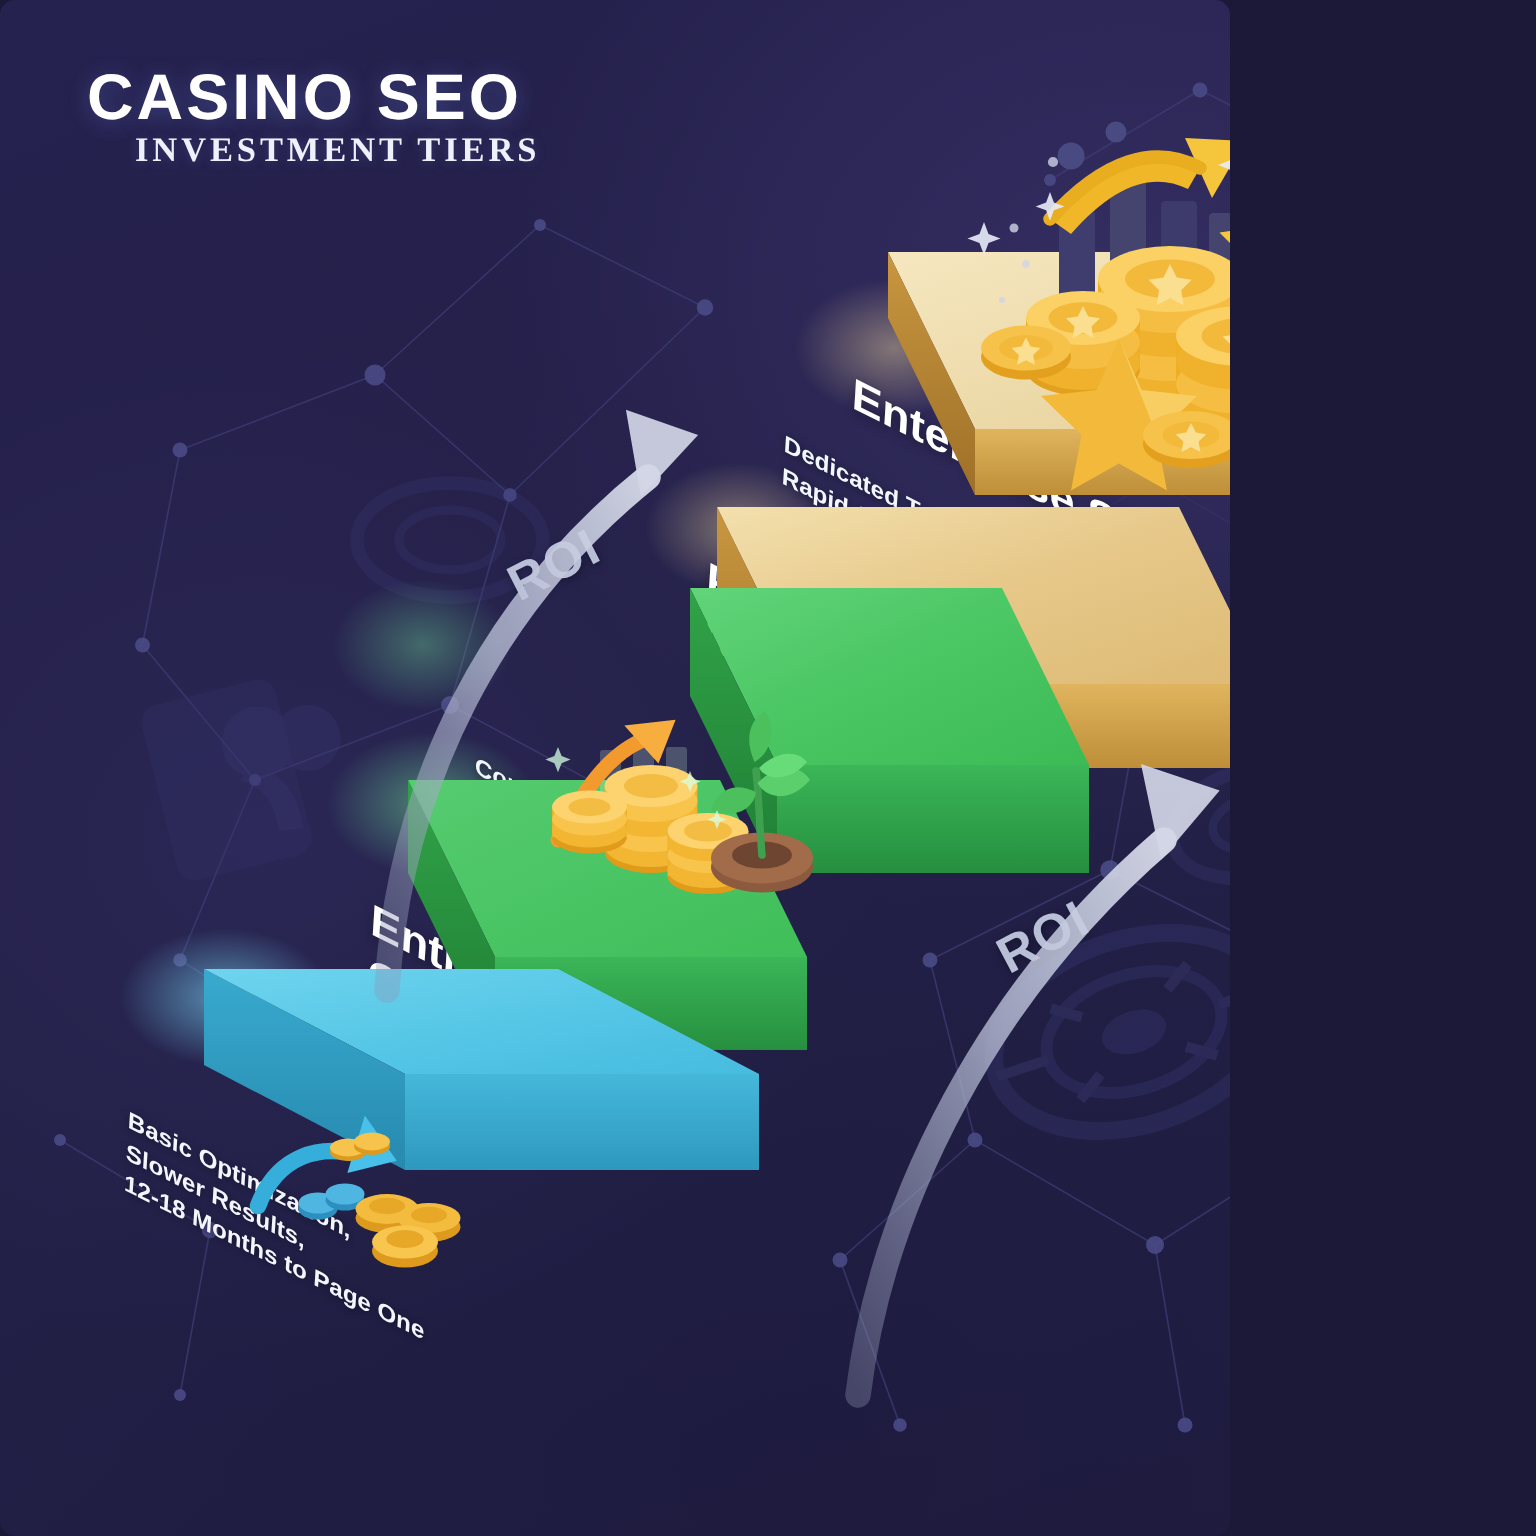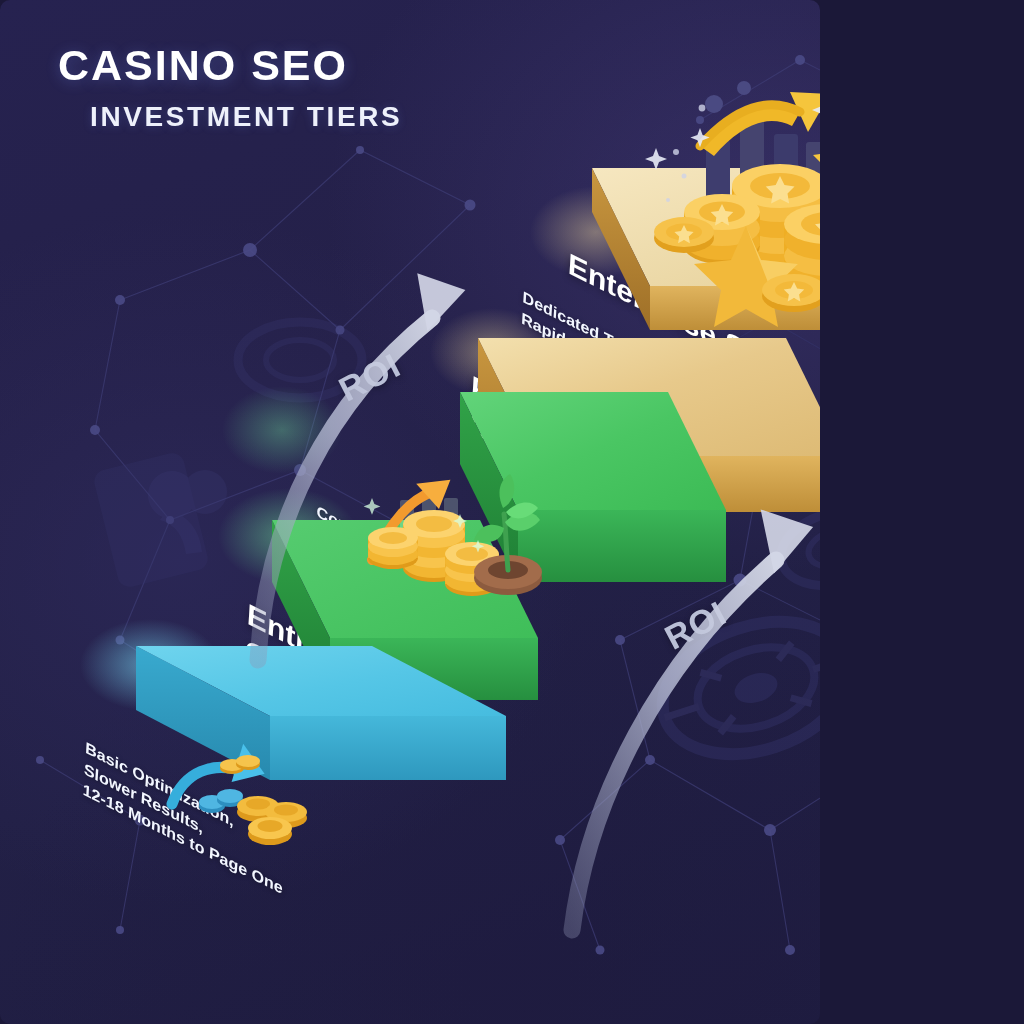--- a/index.html
+++ b/index.html
@@ -20,22 +20,22 @@
   .bg-svg{position:absolute;inset:0;width:1024px;height:1024px;}
 
   
   .title-wrap{position:absolute;left:58px;top:44px;}
   .main-title{
     color:#ffffff;font-size:43px;font-weight:bold;letter-spacing:2.0px;
     line-height:1.0;margin:0;
     text-shadow:0 2px 14px rgba(120,150,255,0.30);
   }
   .sub-title{
-    color:#eef1fb;font-size:28px;font-weight:bold;letter-spacing:2.6px;
-    margin:14px 0 0 32px;text-shadow:0 1px 8px rgba(110,140,240,0.25);
+    color:#eef1fb;font-size:23px;font-weight:bold;letter-spacing:2.6px;
+    margin:0 0 0 32px;text-shadow:0 1px 8px rgba(110,140,240,0.25);font-family:Liberation Serif, serif;
   }
 
   
   .roi-label{
     position:absolute;color:#b9bfd6;font-size:34px;font-weight:bold;
     letter-spacing:1px;text-shadow:0 2px 6px rgba(0,0,0,0.35);
   }
   #roi-label-1{left:338px;top:358px;transform:rotate(-27deg);}
   #roi-label-2{left:664px;top:606px;transform:rotate(-28deg);}
 

